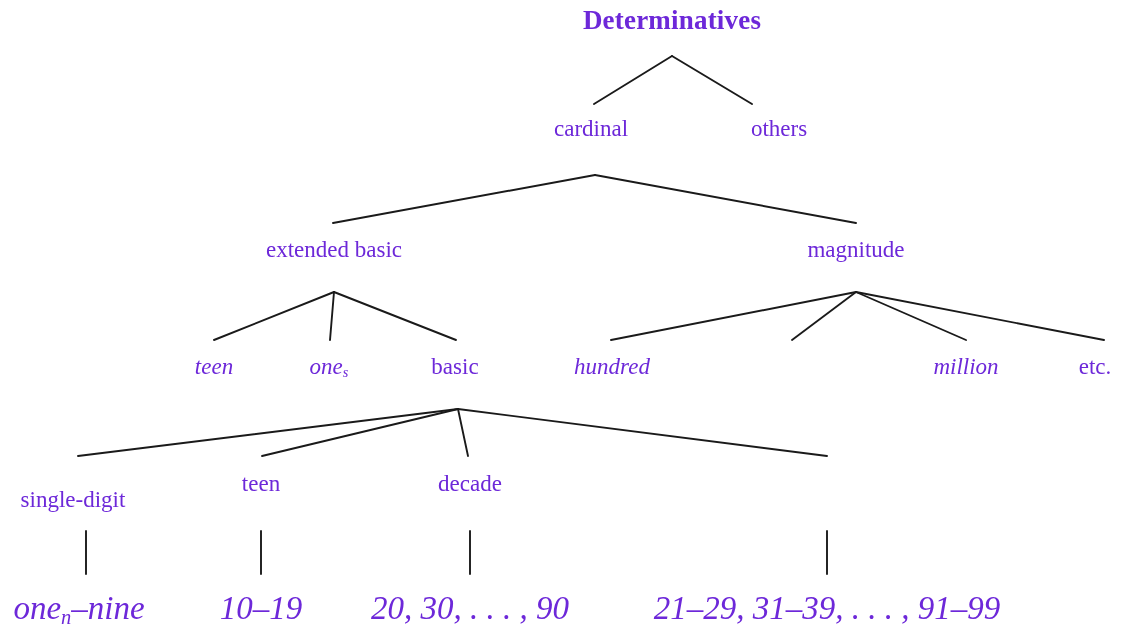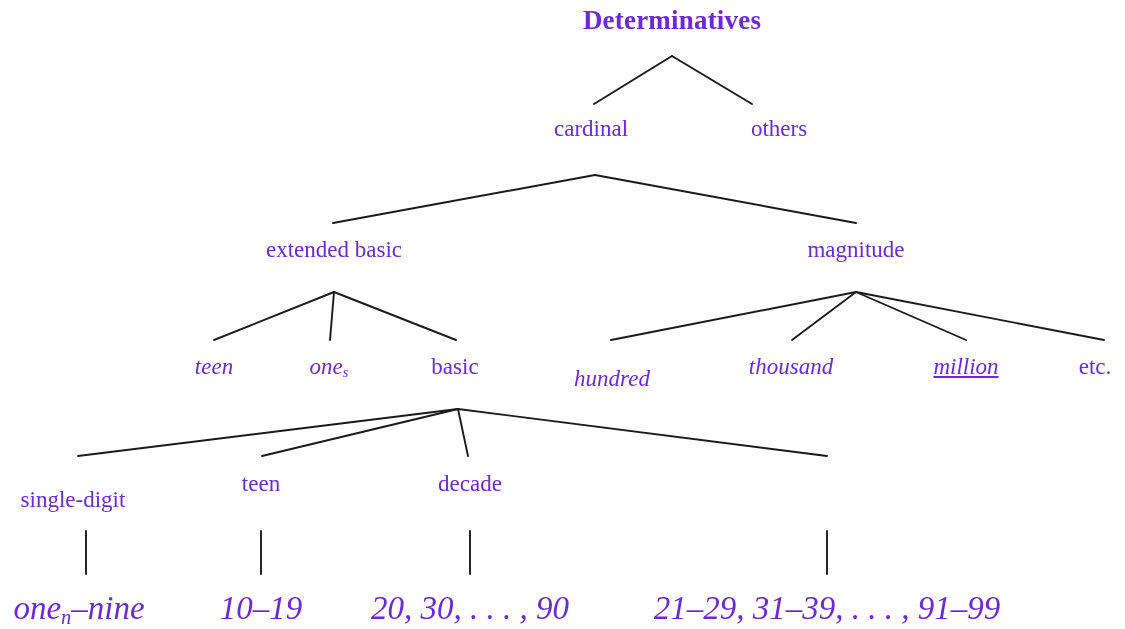--- a/index.html
+++ b/index.html
@@ -96,23 +96,22 @@
 
   <div class="node lbl" style="left:334px; top:238px;">extended basic</div>
   <div class="node lbl" style="left:856px; top:238px;">magnitude</div>
 
   <div class="node lbl ital" style="left:214px; top:355px;">teen</div>
 
   <div class="node lbl ital" style="left:329px; top:355px;"><span>one</span><sub>s</sub></div>
 
   <div class="node lbl" style="left:455px; top:355px;">basic</div>
 
-  <div class="node lbl ital" style="left:612px; top:355px;margin-top:12px;">hundred</div>
-  <div class="node lbl ital" style="left:791px; top:355px;">thousand</div>
-  <div class="node lbl ital" style="left:966px; top:355px;text-decoration:underline;">million</div>
+  <div class="node lbl ital" style="left:612px; top:355px;">hundred</div>
+  <div class="node lbl ital" style="left:966px; top:355px;">million</div>
   <div class="node lbl" style="left:1095px; top:355px;">etc.</div>
 
   <div class="node lbl" style="left:73px; top:472px;margin-top:16px;">single-digit</div>
   <div class="node lbl" style="left:261px; top:472px;">teen</div>
   <div class="node lbl" style="left:470px; top:472px;">decade</div>
 
   <div class="node leafrow" style="left:79px; top:592px;"><span>one</span><sub>n</sub><span>–nine</span></div>
 
   <div class="node leafrow" style="left:261px; top:592px;">10–19</div>
   <div class="node leafrow" style="left:470px; top:592px;font-style:italic;">20, 30, . . . , 90</div>

